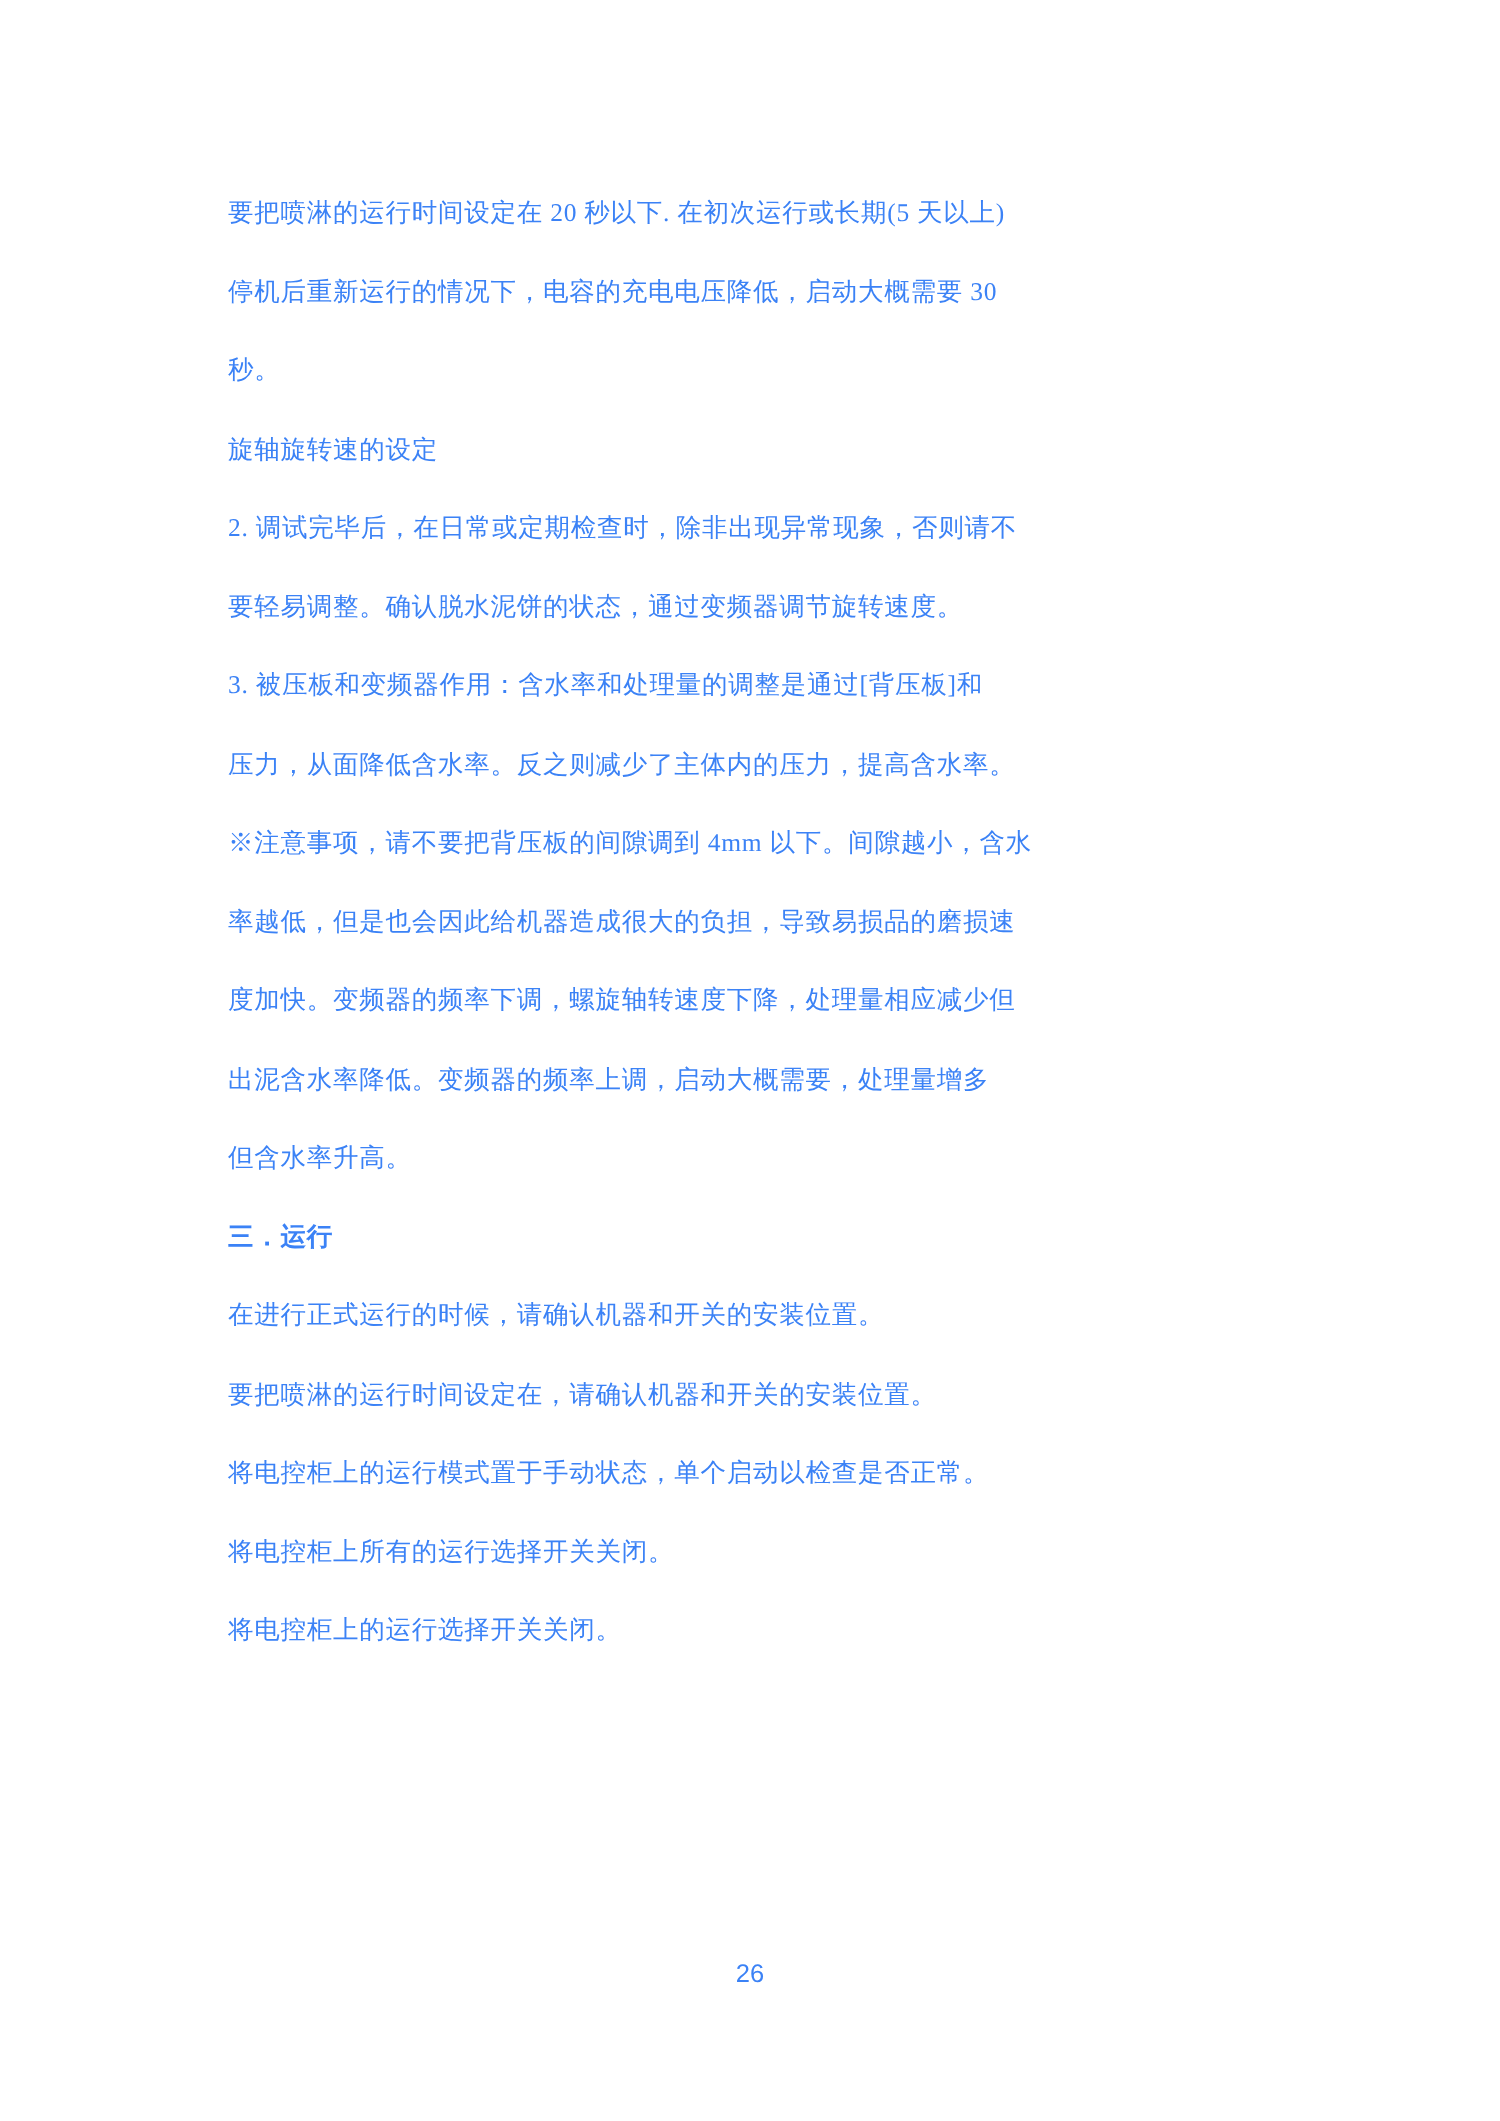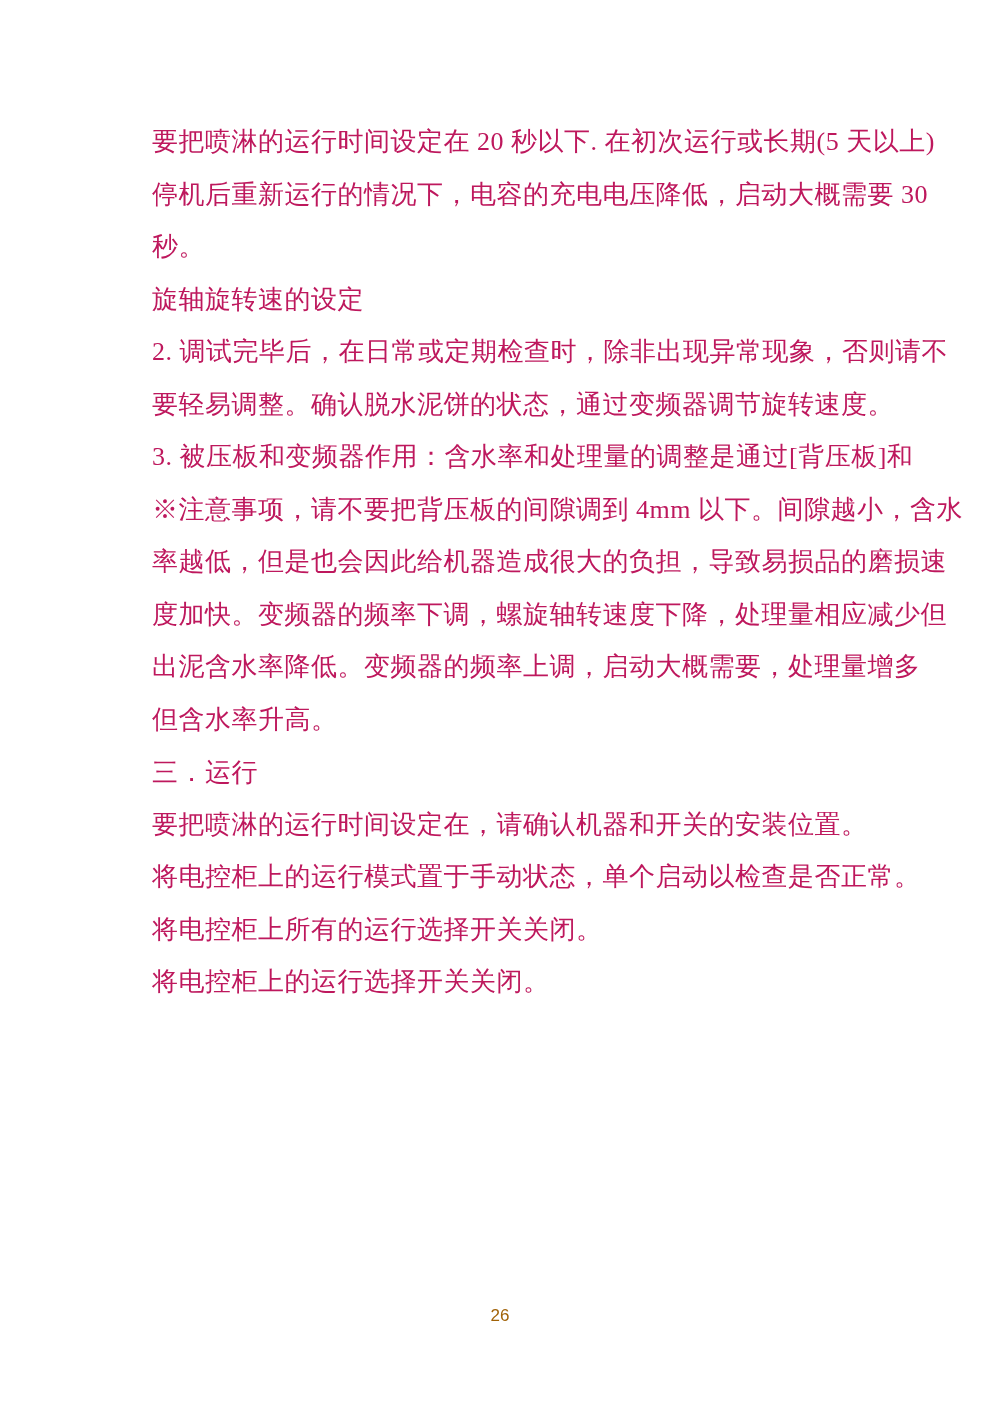--- a/index.html
+++ b/index.html
@@ -17,57 +17,59 @@
   }
   .text-block {
     position: absolute;
     left: 152px;
     top: 116px;
     width: 716px;
   }
   .line {
     height: 52.5px;
     line-height: 52.5px;
-    font-size: 26px;
-    color: #be185d;
+    font-size: 17px;
+    color: #3b82f6;
     white-space: nowrap;
     letter-spacing: 0.5px;
   }
   .line.heading {
     font-family: "Liberation Sans", sans-serif;
-    font-weight: 400;
+    font-weight: 700;
   }
   .page-number {
     position: absolute;
     top: 1306px;
     left: 0;
     width: 1000px;
     text-align: center;
     font-family: "Liberation Sans", sans-serif;
     font-size: 17px;
-    color: #a16207;
+    color: #3b82f6;
   }
 </style>
 </head>
 <body>
 
 <div class="page">
   <div class="text-block">
     <div class="line">要把喷淋的运行时间设定在 20 秒以下. 在初次运行或长期(5 天以上)</div>
     <div class="line">停机后重新运行的情况下，电容的充电电压降低，启动大概需要 30</div>
     <div class="line">秒。</div>
     <div class="line">旋轴旋转速的设定</div>
     <div class="line">2. 调试完毕后，在日常或定期检查时，除非出现异常现象，否则请不</div>
     <div class="line">要轻易调整。确认脱水泥饼的状态，通过变频器调节旋转速度。</div>
     <div class="line">3. 被压板和变频器作用：含水率和处理量的调整是通过[背压板]和</div>
+    <div class="line">压力，从面降低含水率。反之则减少了主体内的压力，提高含水率。</div>
     <div class="line">※注意事项，请不要把背压板的间隙调到 4mm 以下。间隙越小，含水</div>
     <div class="line">率越低，但是也会因此给机器造成很大的负担，导致易损品的磨损速</div>
     <div class="line">度加快。变频器的频率下调，螺旋轴转速度下降，处理量相应减少但</div>
     <div class="line">出泥含水率降低。变频器的频率上调，启动大概需要，处理量增多</div>
     <div class="line">但含水率升高。</div>
     <div class="line heading">三．运行</div>
+    <div class="line">在进行正式运行的时候，请确认机器和开关的安装位置。</div>
     <div class="line">要把喷淋的运行时间设定在，请确认机器和开关的安装位置。</div>
     <div class="line">将电控柜上的运行模式置于手动状态，单个启动以检查是否正常。</div>
     <div class="line">将电控柜上所有的运行选择开关关闭。</div>
     <div class="line">将电控柜上的运行选择开关关闭。</div>
   </div>
   <div class="page-number">26</div>
 </div>
 
 </body></html>

